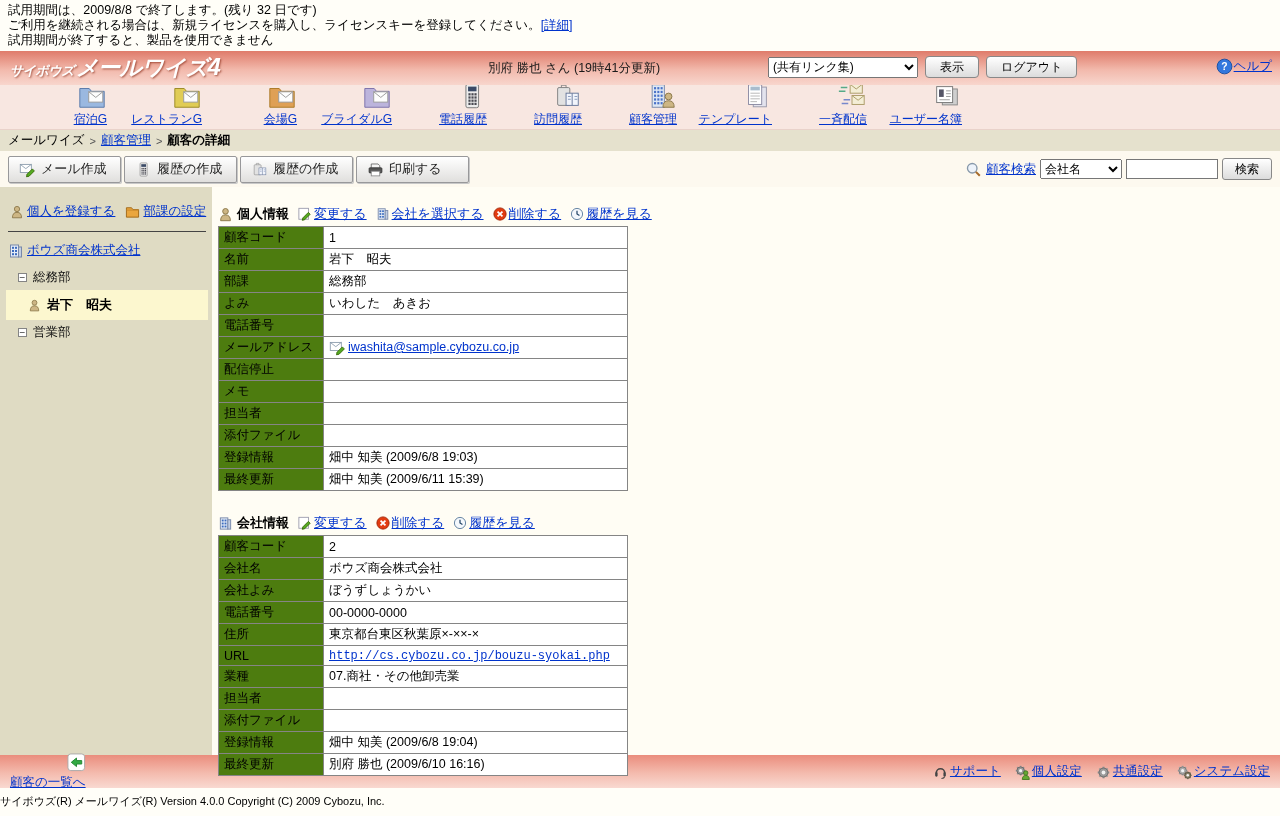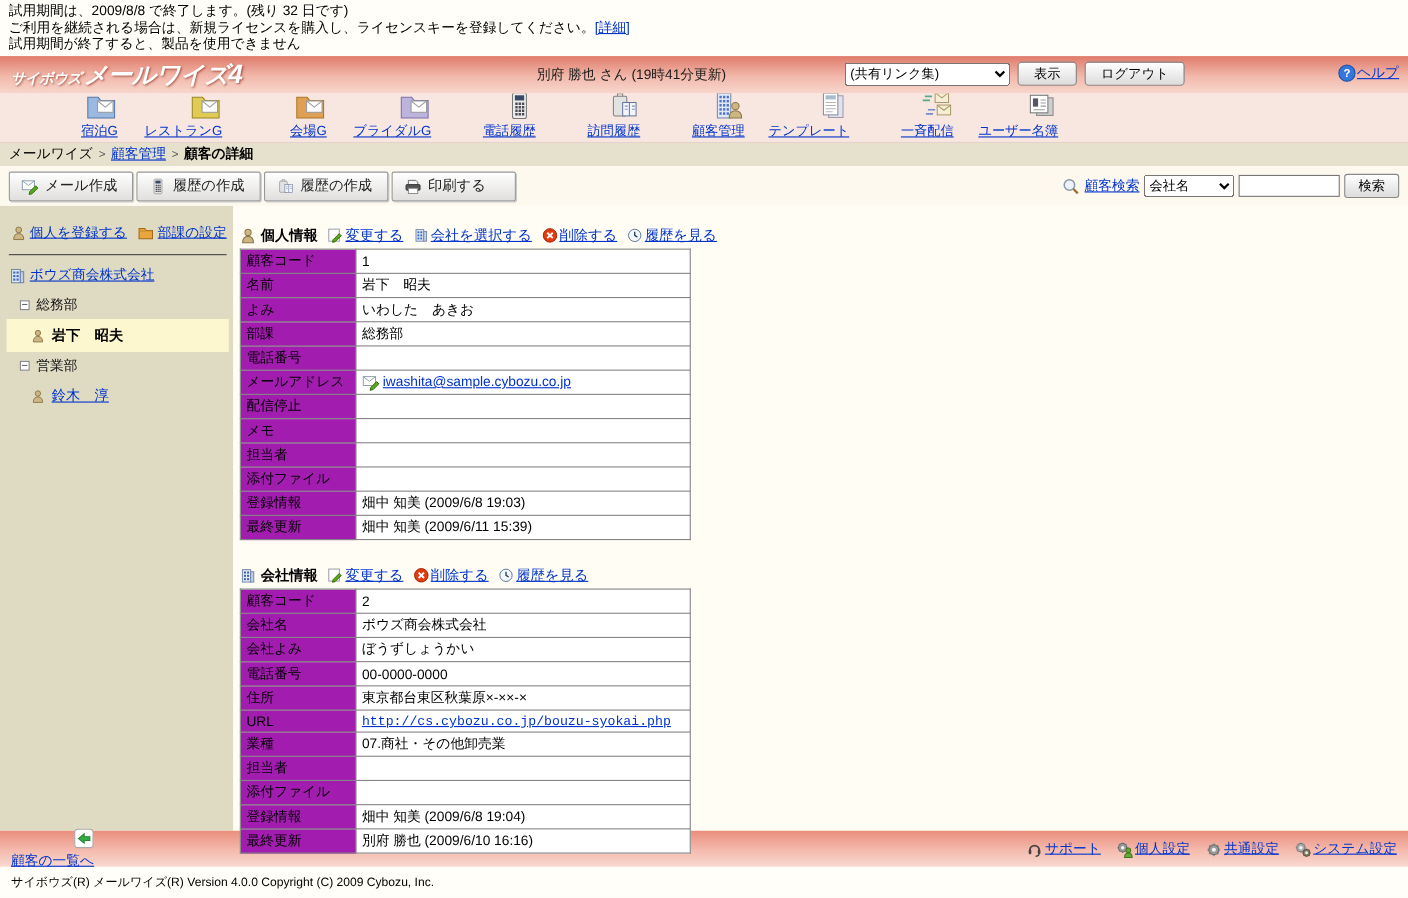--- a/index.html
+++ b/index.html
@@ -69,33 +69,33 @@
                display:inline-flex; align-items:center; justify-content:center; font-size:10px; line-height:7px; cursor:pointer; }
   .tree-person { display:flex; align-items:center; gap:6px; padding:6px 4px 6px 22px; margin:1px 0; font-size:13px; cursor:pointer; }
   .tree-person.selected { background:#fcf7cf; font-weight:bold; }
 
   .main { flex:1; padding:18px 0 0 6px; background:#fffdf4; }
   .section-head { display:flex; align-items:center; margin-bottom:3px; font-size:13px; }
   .section-head .section-title { font-weight:bold; margin-left:4px; }
   .section-head .action { display:inline-flex; align-items:center; gap:2px; margin-left:9px; }
   .section + .section { margin-top:23px; }
   .info-table { border-collapse:collapse; width:410px; }
-  .info-table th { background:#a21caf; border:1px solid #858585; width:105px; text-align:left;
+  .info-table th { background:#4d7c0f; border:1px solid #858585; width:105px; text-align:left;
                    font-weight:normal; padding:2px 5px; font-size:12.5px; }
   .info-table td { background:#fff; border:1px solid #858585; padding:2px 5px; font-size:12.5px; height:16px; }
   .info-table td .vmid { vertical-align:middle; margin-right:2px; }
   .mono { font-family:"Liberation Mono","DejaVu Sans Mono",monospace; font-size:12px; }
 
   
   .footer { height:33px; background:linear-gradient(to bottom,#ea8d7d 0%,#f4bbae 55%,#f9d9d1 100%);
             display:flex; align-items:center; justify-content:space-between; padding:0 10px; }
   .footer-left { display:flex; align-items:flex-end; gap:2px; font-size:12.5px;flex-direction:column; }
   .footer-right { display:flex; align-items:center; gap:14px; font-size:12.5px; }
   .flink { display:inline-flex; align-items:flex-end; gap:2px; cursor:pointer; }
-  .copyright { padding:6px 10px; font-size:11px; background:#fffef8; }
+  .copyright { padding:6px 0; font-size:11px; background:#fffef8; }
 </style>
 </head>
 <body>
 
 <div class="page">
 
   <div class="trial">
     <div>試用期間は、2009/8/8 で終了します。(残り 32 日です)</div>
     <div><span>ご利用を継続される場合は、新規ライセンスを購入し、ライセンスキーを登録してください。</span><a href="#">[詳細]</a></div>
     <div>試用期間が終了すると、製品を使用できません</div>
@@ -389,29 +389,20 @@
                 <circle cx="8" cy="4.6" r="3" fill="#cdb684" stroke="#8a7648"></circle>
                 <path d="M2.8 14.6 q0 -6.2 5.2 -6.2 q5.2 0 5.2 6.2 z" fill="#cdb684" stroke="#8a7648"></path>
               </svg>
             </span>
             <span>岩下　昭夫</span>
           </div>
           <div class="tree-dept">
             <span class="minus-box">−</span>
             <span>営業部</span>
           </div>
-          <div class="tree-person">
-            <span class="ic">
-              <svg width="13" height="13" viewBox="0 0 16 16">
-                <circle cx="8" cy="4.6" r="3" fill="#cdb684" stroke="#8a7648"></circle>
-                <path d="M2.8 14.6 q0 -6.2 5.2 -6.2 q5.2 0 5.2 6.2 z" fill="#cdb684" stroke="#8a7648"></path>
-              </svg>
-            </span>
-            <a href="#">鈴木　淳</a>
-          </div>
         </div>
     </div>
 
     <div class="main">
       <div class="section">
         <div class="section-head" id="person-head">
             <span class="ic">
               <svg width="15" height="15" viewBox="0 0 16 16">
                 <circle cx="8" cy="4.6" r="3" fill="#cdb684" stroke="#8a7648"></circle>
                 <path d="M2.8 14.6 q0 -6.2 5.2 -6.2 q5.2 0 5.2 6.2 z" fill="#cdb684" stroke="#8a7648"></path>
@@ -465,26 +456,26 @@
             <tbody id="person-rows">
               <tr>
                 <th>顧客コード</th>
                 <td>1</td>
               </tr>
               <tr>
                 <th>名前</th>
                 <td>岩下　昭夫</td>
               </tr>
               <tr>
+                <th>部課</th>
+                <td>総務部</td>
+              </tr>
+              <tr>
                 <th>よみ</th>
                 <td>いわした　あきお</td>
-              </tr>
-              <tr>
-                <th>部課</th>
-                <td>総務部</td>
               </tr>
               <tr>
                 <th>電話番号</th>
                 <td>&nbsp;</td>
               </tr>
               <tr>
                 <th>メールアドレス</th>
                 <td><span class="ic vmid" style="vertical-align:middle;display:inline-block"><svg width="17" height="17" viewBox="0 0 20 20">
                       <rect x="1.5" y="4" width="13" height="9.5" fill="#fff" stroke="#8899aa"></rect>
                       <path d="M1.5 4 l6.5 5 l6.5 -5" fill="none" stroke="#8899aa"></path>

